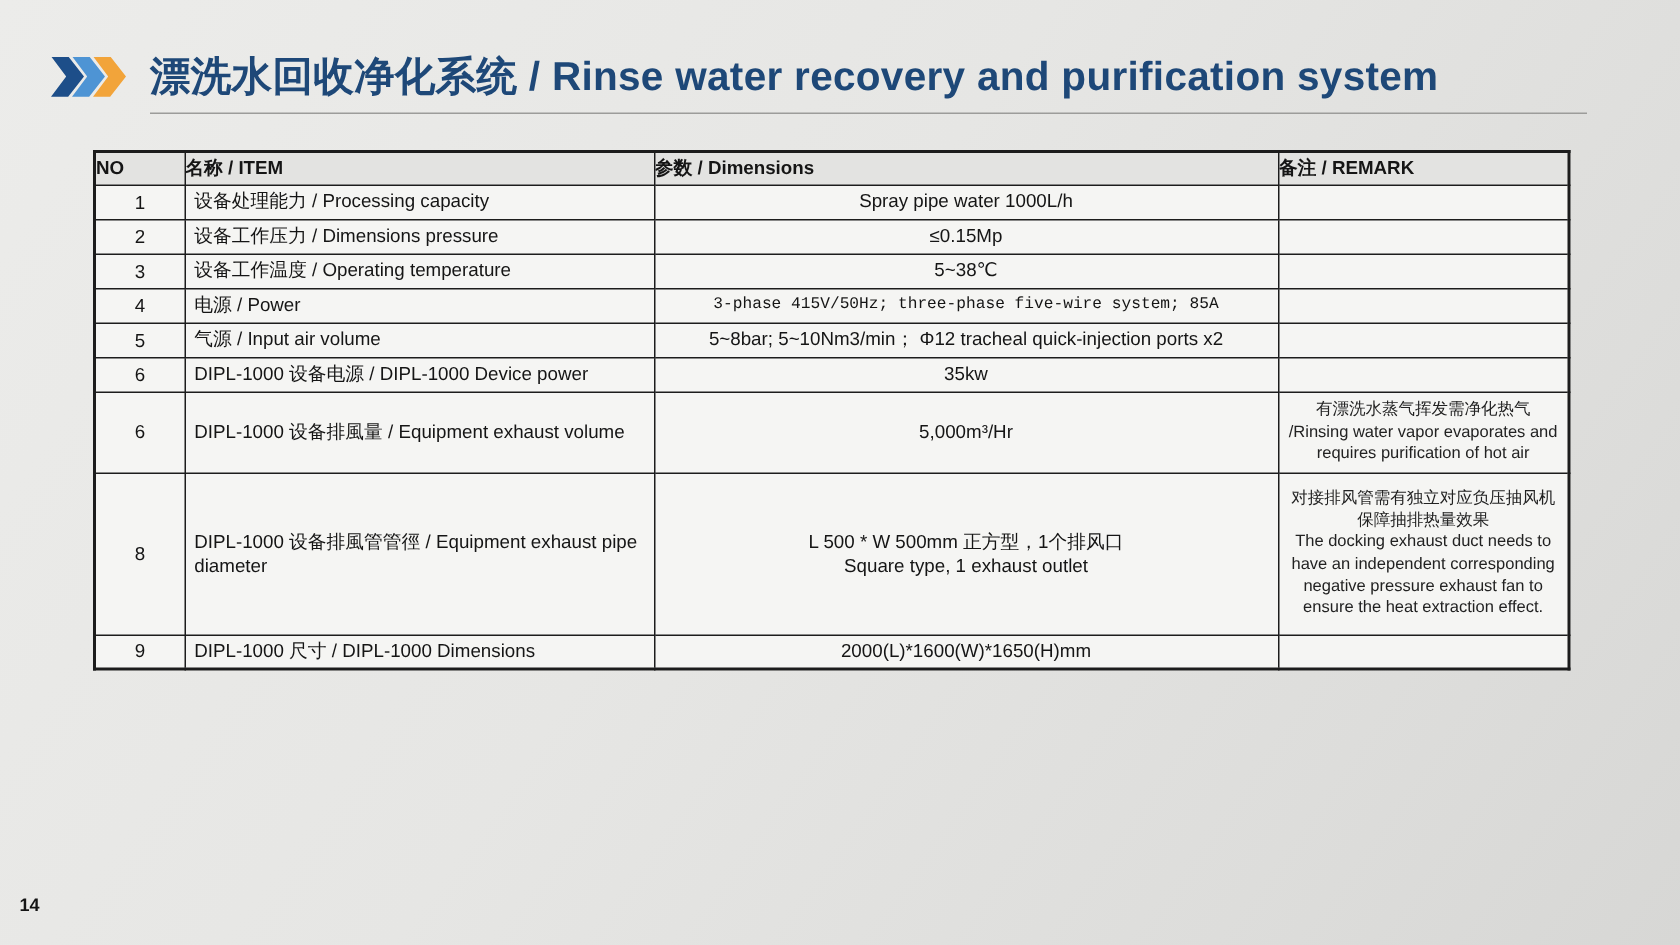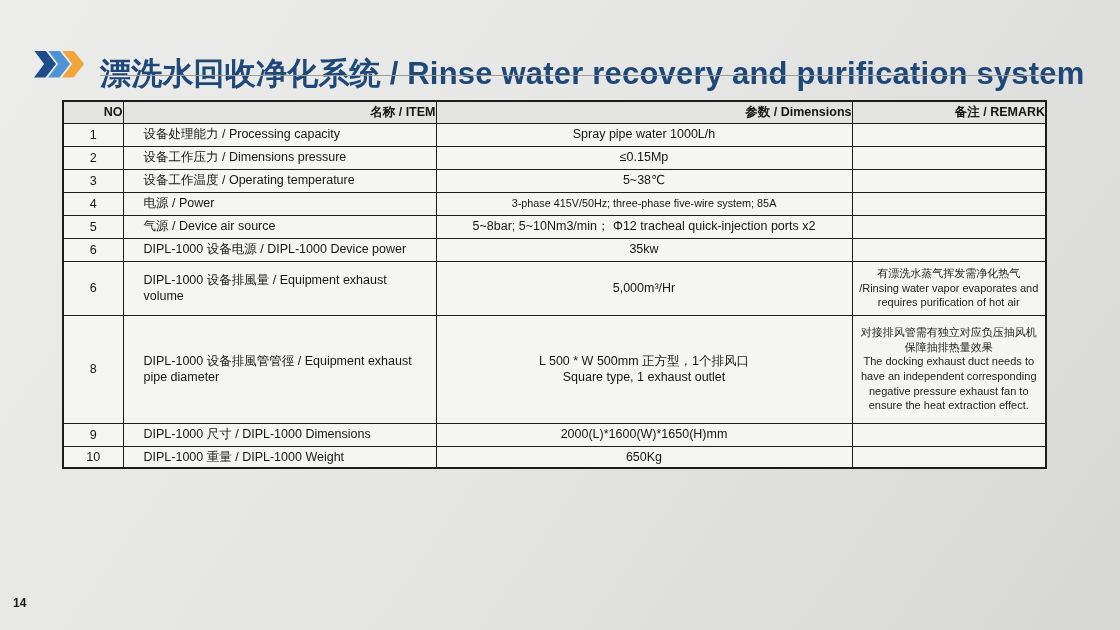--- a/index.html
+++ b/index.html
@@ -12,39 +12,39 @@
   }
 
   
   .title-row { position:absolute; left:34px; top:33px; display:flex; align-items:center; }
   .chevrons { display:flex; align-items:center; margin-right:16px; }
   .chev { width:22px; height:27px; margin-right:-8px;
           clip-path:polygon(0 0,52% 0,100% 50%,52% 100%,0 100%,46% 50%); }
   .chev.c1 { background:#1d4e89; z-index:3; }
   .chev.c2 { background:#4e94d4; z-index:2; }
   .chev.c3 { background:#f2a43a; z-index:1; margin-right:0; }
-  .title-text { font-size:31px; font-weight:bold; color:#1e4878; letter-spacing:.2px; white-space:nowrap;margin-top:20px; }
+  .title-text { font-size:27px; font-weight:bold; color:#1e4878; letter-spacing:.2px; white-space:nowrap; }
   .title-rule { position:absolute; left:100px; top:75px; width:958px; height:1px; background:#9c9c9a; }
 
   
   table.spec {
     position:absolute; left:62px; top:100px; width:983px;
     border-collapse:collapse; table-layout:fixed;
     border:2px solid #1c1c1c; background:#f5f5f3;
     font-size:12.5px; color:#151515;
   }
   table.spec th, table.spec td { border:1px solid #1c1c1c; overflow:hidden; }
-  table.spec th { background:#e3e3e1; font-weight:bold; text-align:right; height:22px; font-size:12.5px; }
+  table.spec th { background:#e3e3e1; font-weight:bold; text-align:left; height:22px; font-size:12.5px; }
   col.c-no { width:60px; } col.c-item { width:313px; }
   col.c-param { width:416px; } col.c-remark { width:194px; }
   tr.h-std { height:23px; } tr.h-r7 { height:54px; } tr.h-r8 { height:108px; } tr.h-last { height:22px; }
   td.col-no { text-align:center; }
-  td.col-item { text-align:left; padding:2px 20px; line-height:1.3; }
+  td.col-item { text-align:left; padding:2px 6px; line-height:1.3; }
   td.col-param { text-align:center; white-space:pre-line; line-height:1.3; }
-  td.col-param.small { font-size:10.8px; }
+  td.col-param.small { font-size:10.8px;font-family:Liberation Mono, monospace; }
   td.col-remark { text-align:center; font-size:11px; line-height:1.33; padding:2px 3px; white-space:pre-line; color:#222; }
 
   
   .watermark {
     position:absolute; left:433px; top:302px; width:505px; height:15px;
     font-size:10px; letter-spacing:2.5px; color:#2e2e2e; opacity:.55;
     white-space:nowrap; overflow:hidden; z-index:5;
   }
 
   .page-number { position:absolute; left:13px; top:596px; font-size:12px; font-weight:bold; color:#141414; }
@@ -99,21 +99,21 @@
         <td class="col-remark"></td>
       </tr>
       <tr class="h-std">
         <td class="col-no">4</td>
         <td class="col-item">电源 / Power</td>
         <td class="col-param small">3-phase 415V/50Hz; three-phase five-wire system; 85A</td>
         <td class="col-remark"></td>
       </tr>
       <tr class="h-std">
         <td class="col-no">5</td>
-        <td class="col-item">气源 / Device air source</td>
+        <td class="col-item">气源 / Input air volume</td>
         <td class="col-param">5~8bar; 5~10Nm3/min； Φ12 tracheal quick-injection ports x2</td>
         <td class="col-remark"></td>
       </tr>
       <tr class="h-std">
         <td class="col-no">6</td>
         <td class="col-item">DIPL-1000 设备电源 / DIPL-1000 Device power</td>
         <td class="col-param">35kw</td>
         <td class="col-remark"></td>
       </tr>
       <tr class="h-r7">
@@ -130,25 +130,19 @@
 Square type, 1 exhaust outlet</td>
         <td class="col-remark">对接排风管需有独立对应负压抽风机保障抽排热量效果
 The docking exhaust duct needs to have an independent corresponding negative pressure exhaust fan to ensure the heat extraction effect.</td>
       </tr>
       <tr class="h-std">
         <td class="col-no">9</td>
         <td class="col-item">DIPL-1000 尺寸 / DIPL-1000 Dimensions</td>
         <td class="col-param">2000(L)*1600(W)*1650(H)mm</td>
         <td class="col-remark"></td>
       </tr>
-      <tr class="h-last">
-        <td class="col-no">10</td>
-        <td class="col-item">DIPL-1000 重量 / DIPL-1000 Weight</td>
-        <td class="col-param">650Kg</td>
-        <td class="col-remark"></td>
-      </tr>
     </tbody>
   </table>
 
 
   <div class="page-number">14</div>
 
 </div>
 
 </body></html>

